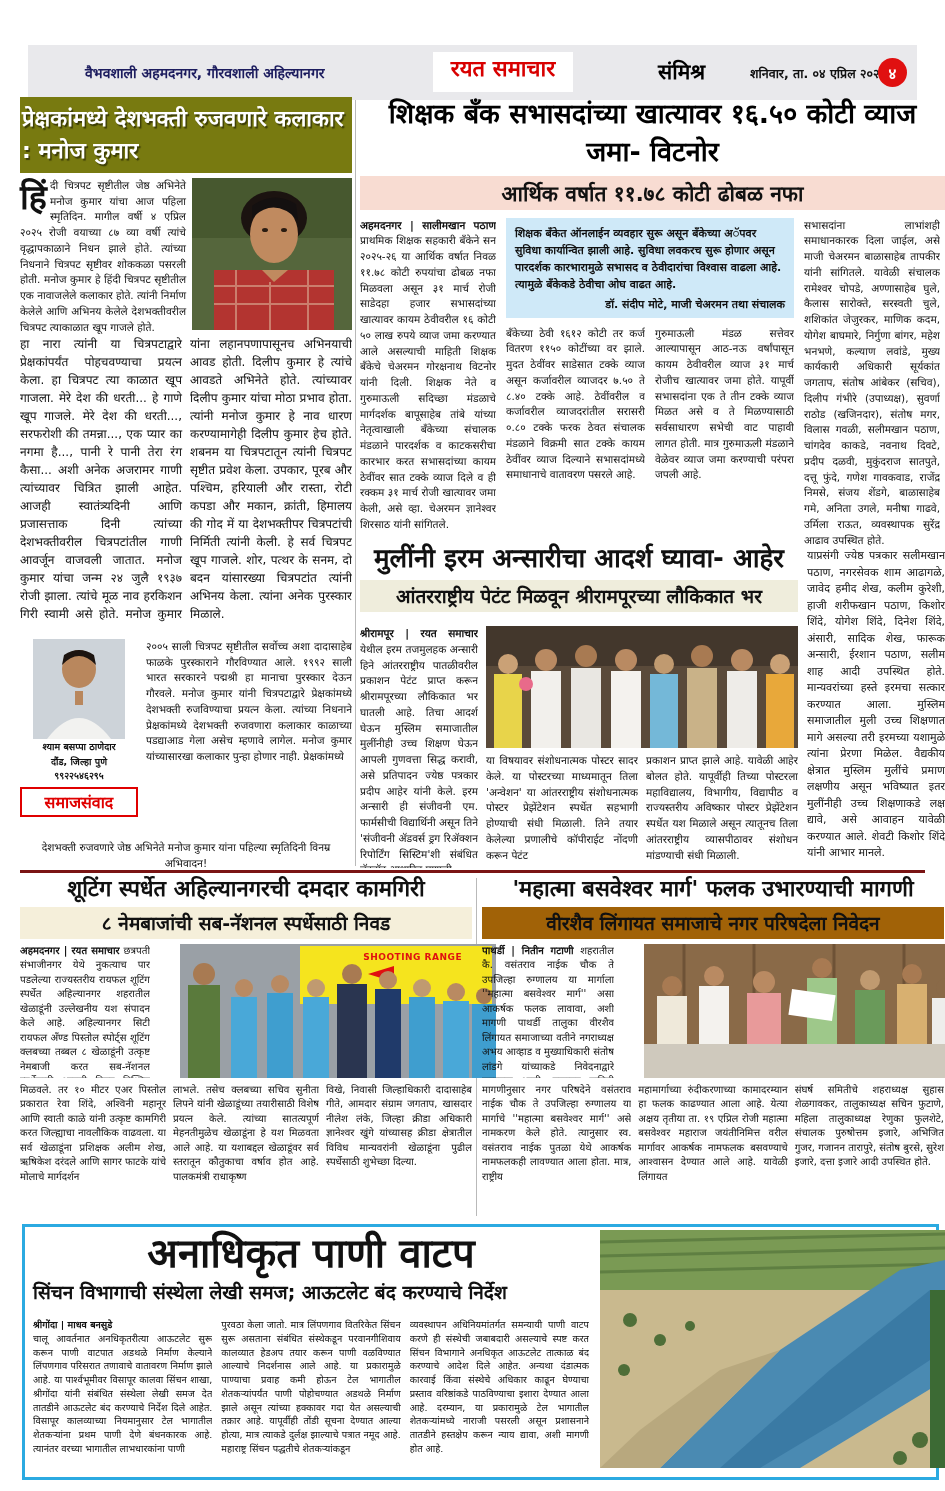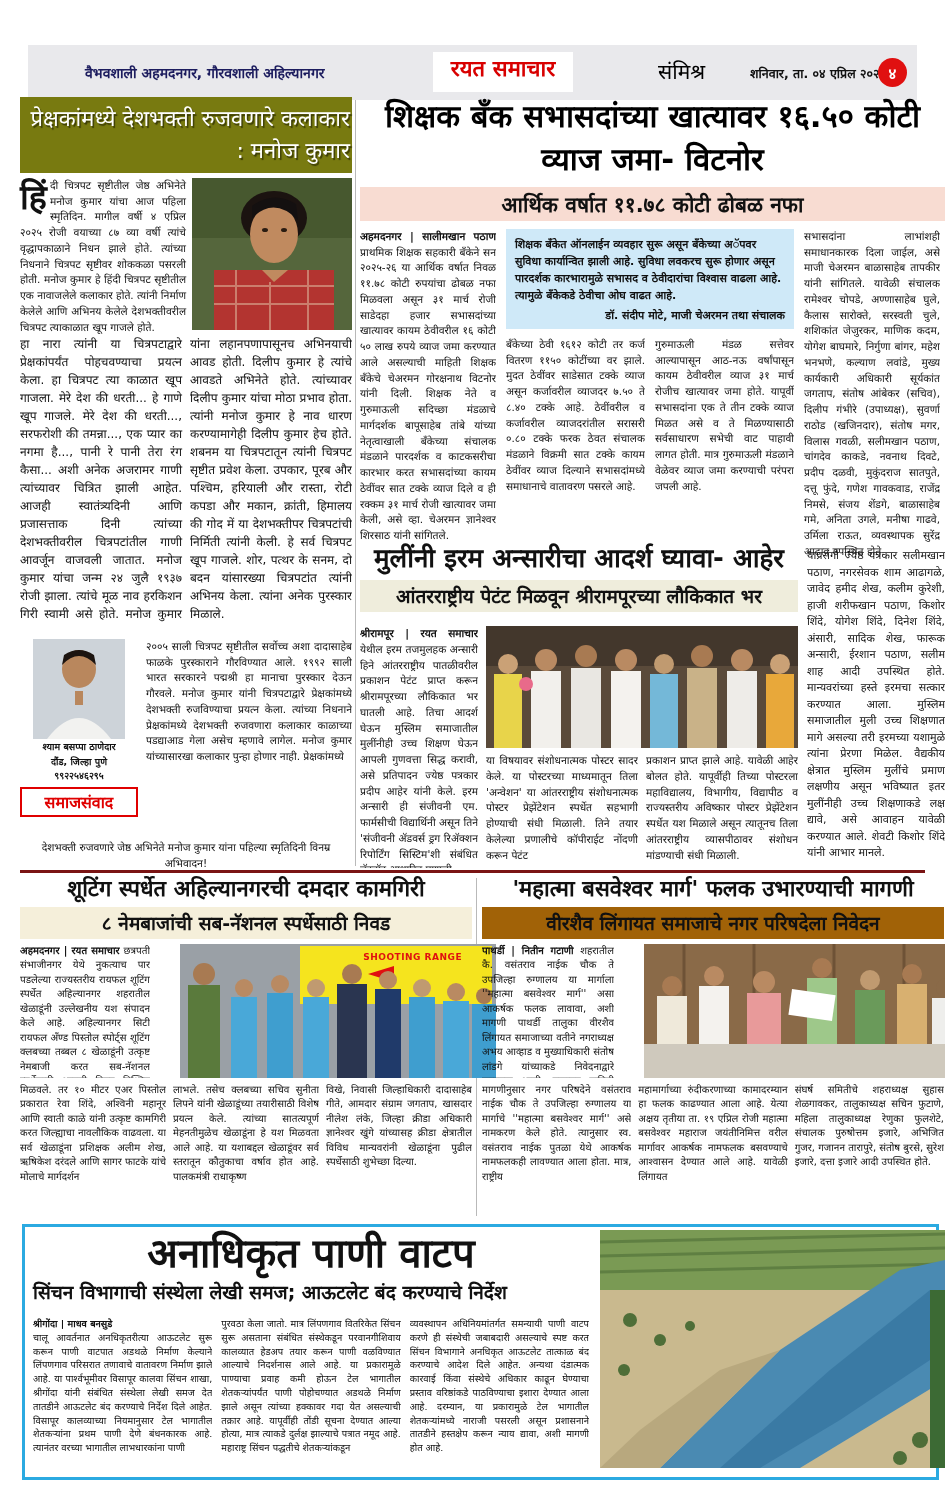--- a/index.html
+++ b/index.html
@@ -4,51 +4,51 @@
 <style>
   html,body{margin:0;padding:0;background:#dedede;}
   .page{position:relative;width:945px;height:1491px;background:#ffffff;margin:0 auto;
         font-family:"DejaVu Sans",sans-serif;color:#111;overflow:hidden;}
   
   .masthead{position:absolute;left:28px;top:45px;width:889px;height:55px;background:#e9e9ec;}
   .mh-slogan{position:absolute;left:57px;top:18px;font-size:14px;font-weight:bold;color:#1c1c5e;}
   .mh-paperbox{position:absolute;left:405px;top:7px;width:140px;height:40px;background:#fff;
                display:flex;justify-content:center;}
   .mh-paper{color:#d80000;font-size:22px;font-weight:bold;}
-  .mh-edition{position:absolute;left:630px;top:12px;font-size:21px;font-weight:normal;color:#000;}
+  .mh-edition{position:absolute;left:630px;top:12px;font-size:21px;font-weight:bold;color:#000;}
   .mh-date{position:absolute;left:722px;top:20px;font-size:12.5px;font-weight:bold;color:#111;}
   .mh-pagenum{position:absolute;right:10px;top:13px;width:29px;height:29px;border-radius:50%;
               background:#e01010;color:#fff;display:flex;align-items:center;justify-content:center;
               font-size:15px;font-weight:bold;}
   
   .just{ text-align:justify; }
   .byline{font-weight:bold;}
   .clip{overflow:hidden;}
   .vrule{position:absolute;width:1px;background:#b9b9b9;}
   .redrule{position:absolute;left:20px;top:870px;width:905px;height:2.5px;background:#7a1414;}
   
   .a-manoj{position:absolute;left:20px;top:97px;width:332px;}
-  .manoj-head{background:#787a10;color:#fff;text-align:right;font-size:22px;font-weight:normal;
+  .manoj-head{background:#787a10;color:#fff;text-align:left;font-size:22px;font-weight:bold;
               line-height:1.45;padding:6px 2px;text-shadow:1.5px 1.5px 1px #3c3d06;}
   .m-rowA{display:flex;gap:6px;margin-top:5px;height:152px;}
   .m-intro{width:166px;font-size:10.5px;line-height:1.5;}
   .m-drop{float:left;font-size:34px;line-height:1;font-weight:bold;padding:2px 3px 0 0;}
   .m-photo{width:160px;height:152px;flex:none;}
   .m-mid{margin-top:5px;column-count:2;column-gap:8px;font-size:12px;line-height:1.5;height:300px;}
   .m-rowC{display:flex;gap:8px;margin-top:4px;height:198px;}
   .m-authorbox{width:118px;text-align:center;flex:none;}
   .m-aphoto{width:92px;height:100px;margin:0 auto;}
   .m-acap{font-size:9.5px;font-weight:bold;line-height:1.35;margin-top:2px;}
   .m-tag{margin-top:4px;border:2px solid #e00000;color:#e00000;font-size:16px;font-weight:bold;
          padding:2px 2px;display:block;}
   .m-sidetext{flex:1;font-size:10.5px;line-height:1.5;}
   .m-end{margin-top:3px;font-size:10.5px;line-height:1.5;text-align:center;}
   
   .a-bank{position:absolute;left:360px;top:95px;width:585px;}
-  .bank-head{font-size:31px;font-weight:bold;text-align:center;line-height:1.4;color:#000;}
+  .bank-head{font-size:27px;font-weight:bold;text-align:center;line-height:1.4;color:#000;}
   .bank-sub{margin-top:5px;background:#f8dcd2;text-align:center;font-size:21px;font-weight:bold;padding:3px 0;}
   .bank-body{display:flex;gap:10px;margin-top:8px;height:330px;}
   .bank-col{font-size:10.5px;line-height:1.5;}
   .bank-c1{width:136px;flex:none;}
   .bank-midwrap{width:288px;flex:none;}
   .bank-quote{background:#cfe9f8;padding:7px 9px;font-size:11px;font-weight:bold;line-height:1.55;height:86px;overflow:hidden;}
   .bank-attr{text-align:right;margin-top:3px;font-weight:bold;}
   .bank-midcols{display:flex;gap:10px;margin-top:8px;height:218px;}
   .bank-c2,.bank-c3{width:139px;}
   .bank-c4{width:136px;flex:none;}
@@ -77,21 +77,21 @@
   .sb-photo{flex:1;height:126px;position:relative;margin-left:24px;}
   .sb-rowB{display:flex;gap:7px;margin-top:5px;height:128px;}
   .sb-bc{flex:1;font-size:10px;line-height:1.45;}
   .banner-text{position:absolute;left:58%;top:8px;color:#e01010;font-size:9px;font-weight:bold;letter-spacing:.5px;}
   
   .a-water{position:absolute;left:22px;top:1224px;width:911px;height:250px;border:3px solid #2baae1;background:#fff;}
   .water-flex{display:flex;height:100%;}
   .water-text{width:556px;flex:none;padding:2px 8px;}
   .water-head{font-size:40px;font-weight:bold;text-align:center;line-height:1.2;}
   .water-sub{font-size:19px;font-weight:bold;margin-top:2px;}
-  .water-cols{display:flex;gap:9px;margin-top:5px;height:152px;align-items:center;}
+  .water-cols{display:flex;gap:9px;margin-top:13px;height:152px;}
   .water-c{flex:1;font-size:9.5px;line-height:1.45;}
   .water-photo{flex:1;margin:3px;}
   svg{display:block;}
 </style>
 </head>
 <body>
 
 <div class="page">
 
   <header class="masthead">

